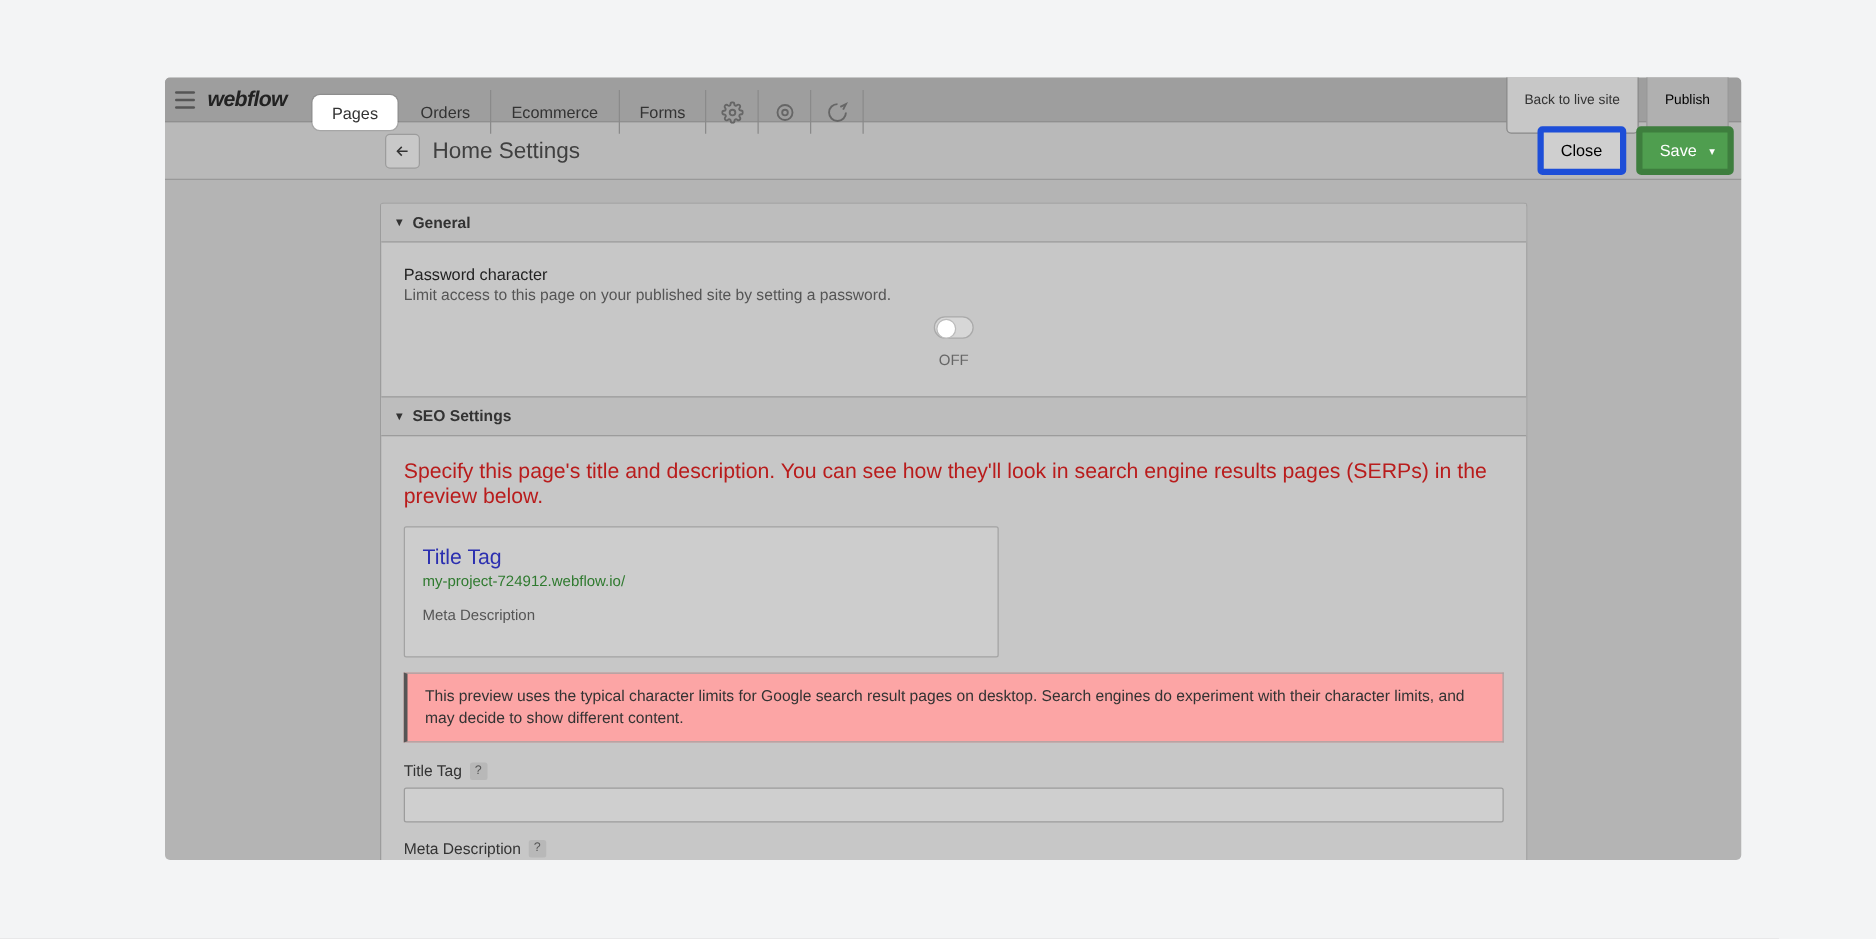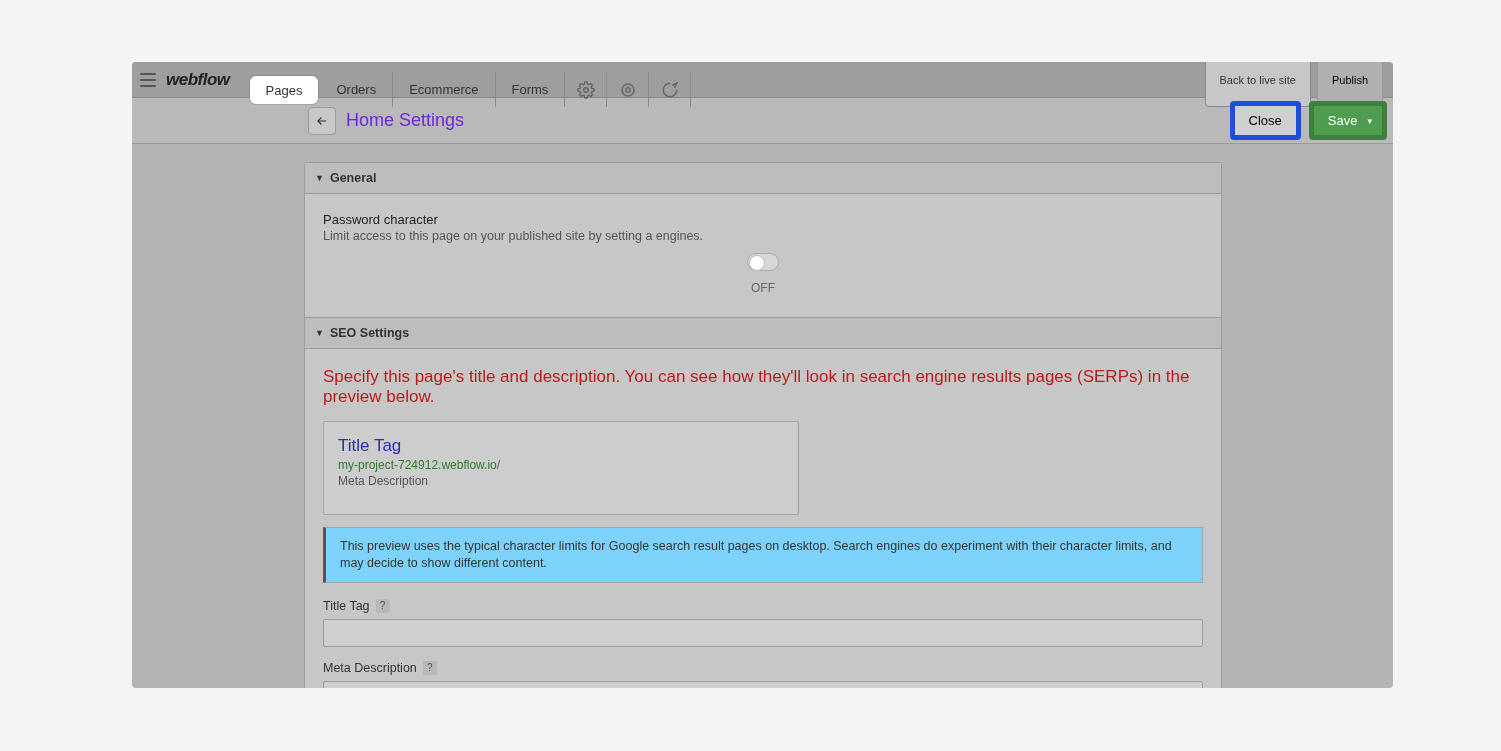--- a/index.html
+++ b/index.html
@@ -99,21 +99,21 @@
   }
   .back-btn {
     width: 28px; height: 28px;
     background: #c8c8c8;
     border: 1px solid #9c9c9c;
     border-radius: 4px;
     display: flex; align-items: center; justify-content: center;
     margin-right: 10px;
     cursor: pointer;
   }
-  .page-title { font-size: 18px; font-weight: 400; color: #6d28d9; }
+  .page-title { font-size: 18px; font-weight: 400; color: #404040; }
   .sub-actions { margin-left: auto; display: flex; gap: 8px; }
   .btn {
     padding: 7px 14px;
     border-radius: 4px;
     font-size: 13px;
     border: 5px solid #1d4ed8;
     background: #cfcfcf;
     cursor: pointer;
   }
   .btn.save {
@@ -188,26 +188,26 @@
   }
   .serp-box {
     width: 476px;
     border: 1px solid #a3a3a3;
     background: #cdcdcd;
     padding: 14px 14px 26px;
     border-radius: 2px;
     margin-bottom: 12px;
   }
   .serp-title { color: #2b2fb0; font-size: 17px; margin-bottom: 2px; }
-  .serp-url { color: #2f7a2f; font-size: 12px; margin-bottom: 2px; }
+  .serp-url { color: #2f7a2f; font-size: 12px; margin-bottom: 13px; }
   .serp-meta { color: #555; font-size: 12px; }
   .note-box {
     border: 1px solid #a3a3a3;
     border-left: 3px solid #555;
-    background: #7dd3fc;
+    background: #fca5a5;
     padding: 10px 14px;
     font-size: 12.5px;
     color: #333;
     line-height: 1.35;
     margin-bottom: 16px;
   }
   .text-input {
     width: 100%;
     height: 28px;
     border: 1px solid #9c9c9c;
@@ -290,21 +290,21 @@
 
   <div class="content">
     <div class="panel">
 
       <div class="section-header">
         <span class="tri">▼</span>
         <span>General</span>
       </div>
       <div class="section-body">
         <div class="label-main">Password character</div>
-        <div class="label-sub">Limit access to this page on your published site by setting a engines.</div>
+        <div class="label-sub">Limit access to this page on your published site by setting a password.</div>
         <div class="toggle-row">
           <div class="toggle"></div>
           <span class="toggle-state">OFF</span>
         </div>
       </div>
 
       <div class="section-header no-top">
         <span class="tri">▼</span>
         <span>SEO Settings</span>
       </div>

